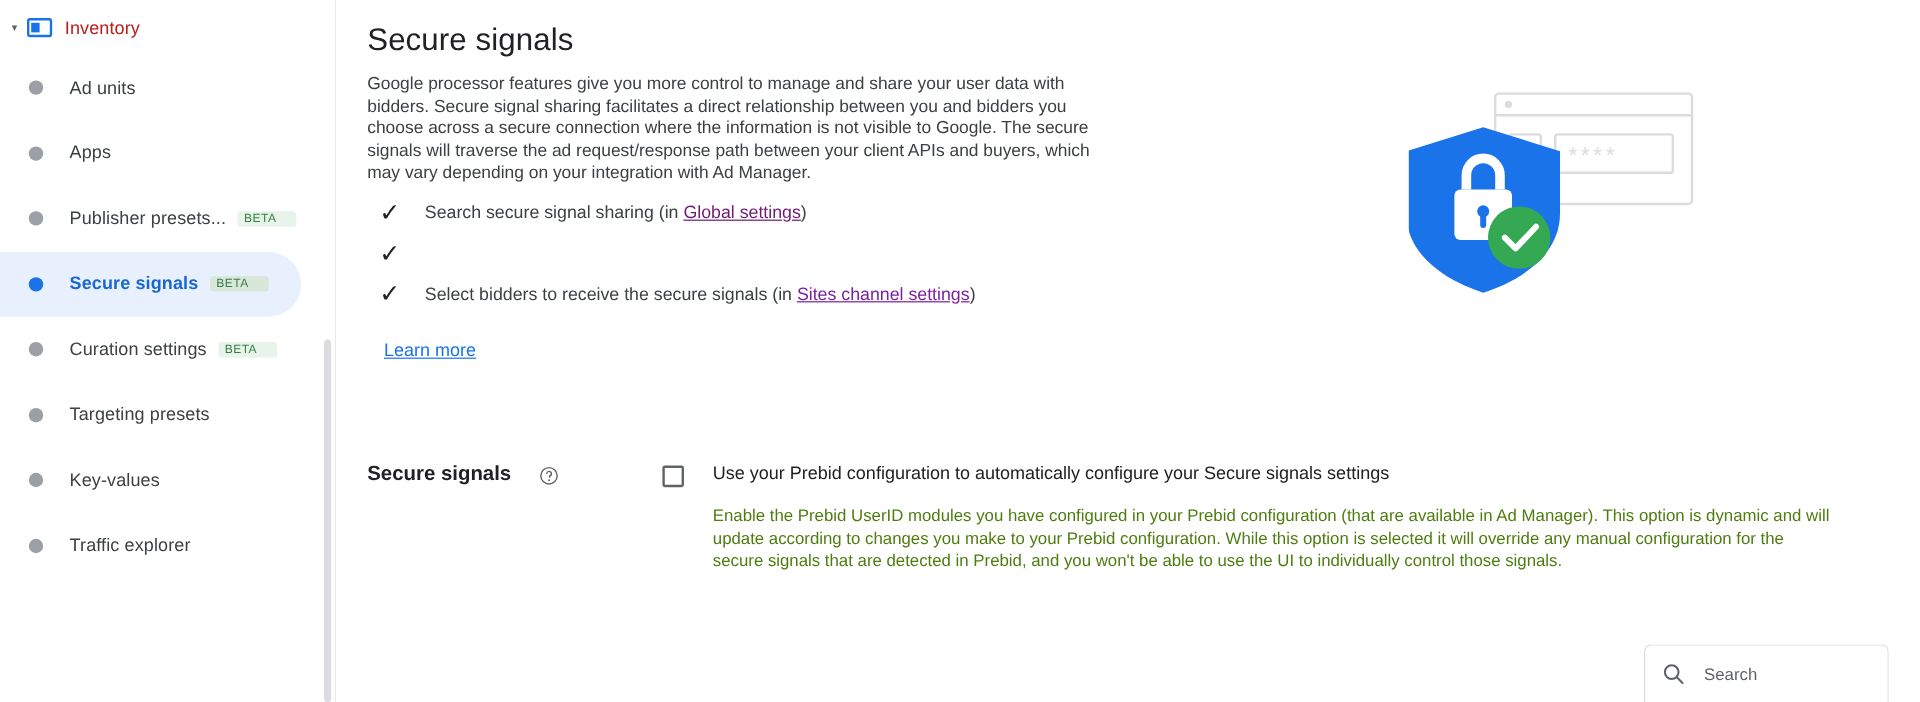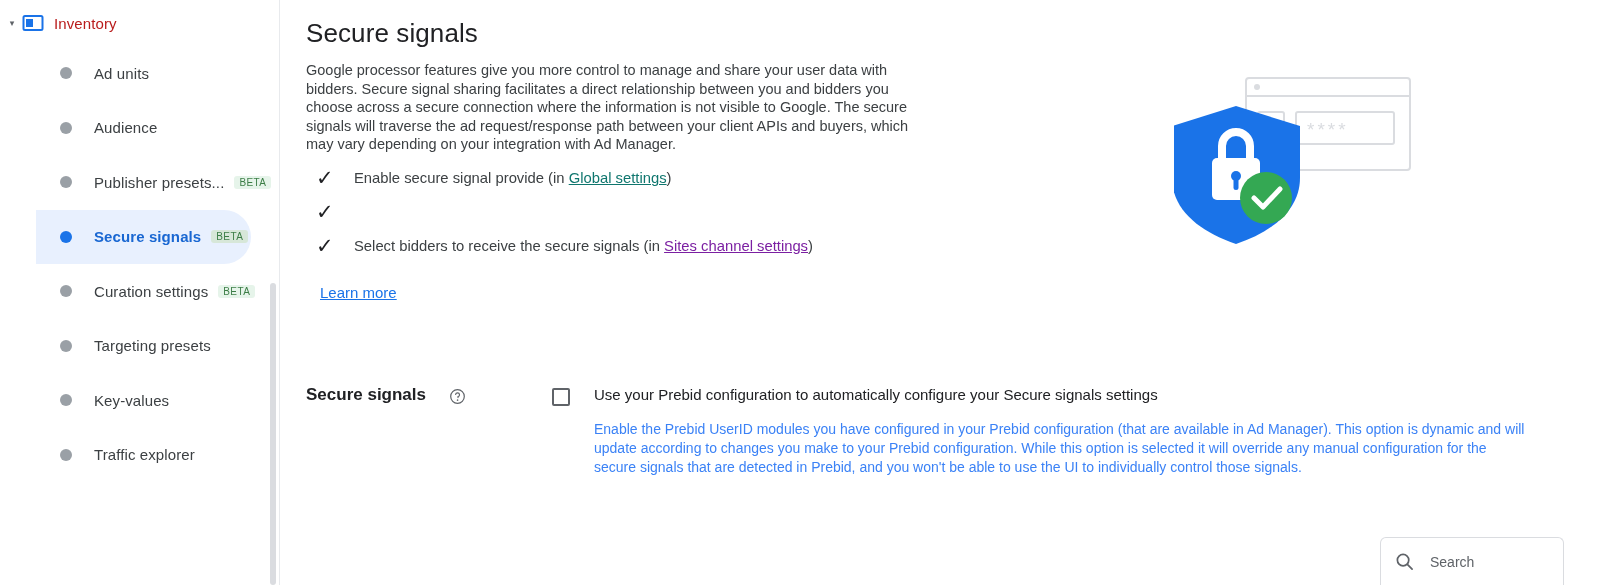--- a/index.html
+++ b/index.html
@@ -51,21 +51,20 @@
     color: #b91c1c;
     letter-spacing: .1px;
   }
   .nav-item {
     display: flex;
     align-items: center;
     height: 54.5px;
     padding-left: 16px;
     cursor: pointer;
     position: relative;
-    margin-left: 36px;
   }
   .nav-item .bullet {
     width: 12px; height: 12px;
     border-radius: 50%;
     background: #9aa0a6;
     margin-left: 8px;
     margin-right: 22px;
     flex: 0 0 12px;
   }
   .nav-item .label {
@@ -82,21 +81,21 @@
   }
   .nav-item.selected .bullet { background: #1a73e8; }
   .nav-item.selected .label { color: #1967d2; font-weight: bold; }
   .beta {
     margin-left: 10px;
     font-size: 10px;
     letter-spacing: .4px;
     color: #3c7d46;
     background: #e6f4ea;
     border-radius: 3px;
-    padding: 2px 5px 1px 5px;
+    padding: 2px 17px 1px 5px;
     line-height: 1;
   }
   .nav-item.selected .beta { background: #d7e7d9; }
   .sb-track {
     position: absolute;
     right: 3px;
     top: 283px;
     width: 6px;
     height: 302px;
     background: #dadce0;
@@ -136,21 +135,21 @@
     color: #202124;
     font-size: 21px;
     line-height: 20px;
   }
   .check-row .ctext {
     font-size: 14.8px;
     color: #3c4043;
     line-height: 20px;
   }
   .ctext a {
-    color: #0f766e;
+    color: #701a75;
     text-decoration: underline;
   }
   .ctext a.purple { color: #7b1fa2; }
   .learn-more {
     display: inline-block;
     margin: 14px 16px 0 14px;
     color: #1a73e8;
     font-size: 15px;
     cursor: pointer;
   }
@@ -213,30 +212,30 @@
   }
   .cb-label {
     font-size: 15px;
     color: #202124;
     line-height: 20px;
   }
   .cb-desc {
     margin: 14px 0 0 42px;
     font-size: 14px;
     line-height: 19px;
-    color: #3b82f6;
+    color: #4d7c0f;
     max-width: 935px;
   }
 
   
   .search-box {
     position: absolute;
-    right: 36px;
+    right: 26px;
     bottom: 0px;
-    width: 184px;
+    width: 204px;
     height: 48px;
     border: 1px solid #dadce0;
     border-bottom: none;
     border-radius: 6px 6px 0 0;
     display: flex;
     align-items: center;
     padding: 0 14px;
     background: #fff;
   }
   .search-box .s-icon {
@@ -272,21 +271,21 @@
       </span>
       <span class="sidebar-header-label">Inventory</span>
     </div>
 
     <div class="nav-item">
       <span class="bullet"></span>
       <span class="label">Ad units</span>
     </div>
     <div class="nav-item">
       <span class="bullet"></span>
-      <span class="label">Audience</span>
+      <span class="label">Apps</span>
     </div>
     <div class="nav-item">
       <span class="bullet"></span>
       <span class="label">Publisher presets...</span>
       <span class="beta">BETA</span>
     </div>
     <div class="nav-item selected">
       <span class="bullet"></span>
       <span class="label">Secure signals</span>
       <span class="beta">BETA</span>
@@ -311,21 +310,21 @@
 
     <div class="sb-track"></div>
   </div>
 
   <div class="main">
     <h1 class="page-title">Secure signals</h1>
     <p class="intro">Google processor features give you more control to manage and share your user data with bidders. Secure signal sharing facilitates a direct relationship between you and bidders you choose across a secure connection where the information is not visible to Google. The secure signals will traverse the ad request/response path between your client APIs and buyers, which may vary depending on your integration with Ad Manager.</p>
 
     <div class="check-row">
       <span class="tick">✓</span>
-      <span class="ctext"><span>Enable secure signal provide (in </span><a href="#">Global settings</a><span>)</span></span>
+      <span class="ctext"><span>Search secure signal sharing (in </span><a href="#">Global settings</a><span>)</span></span>
     </div>
 
     <div class="check-row">
       <span class="tick">✓</span>
     </div>
 
     <div class="check-row">
       <span class="tick">✓</span>
       <span class="ctext"><span>Select bidders to receive the secure signals (in </span><a href="#" class="purple">Sites channel settings</a><span>)</span></span>
     </div>

